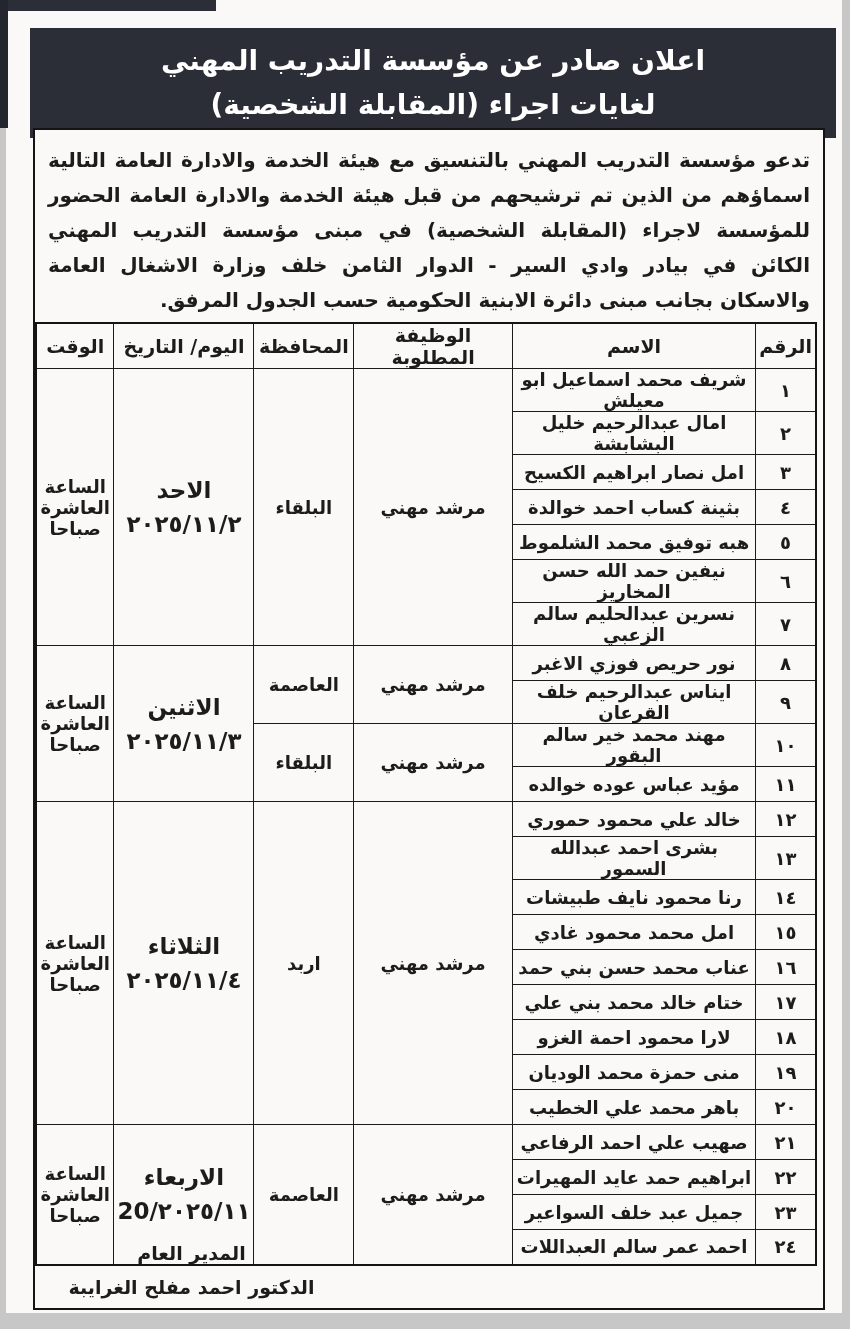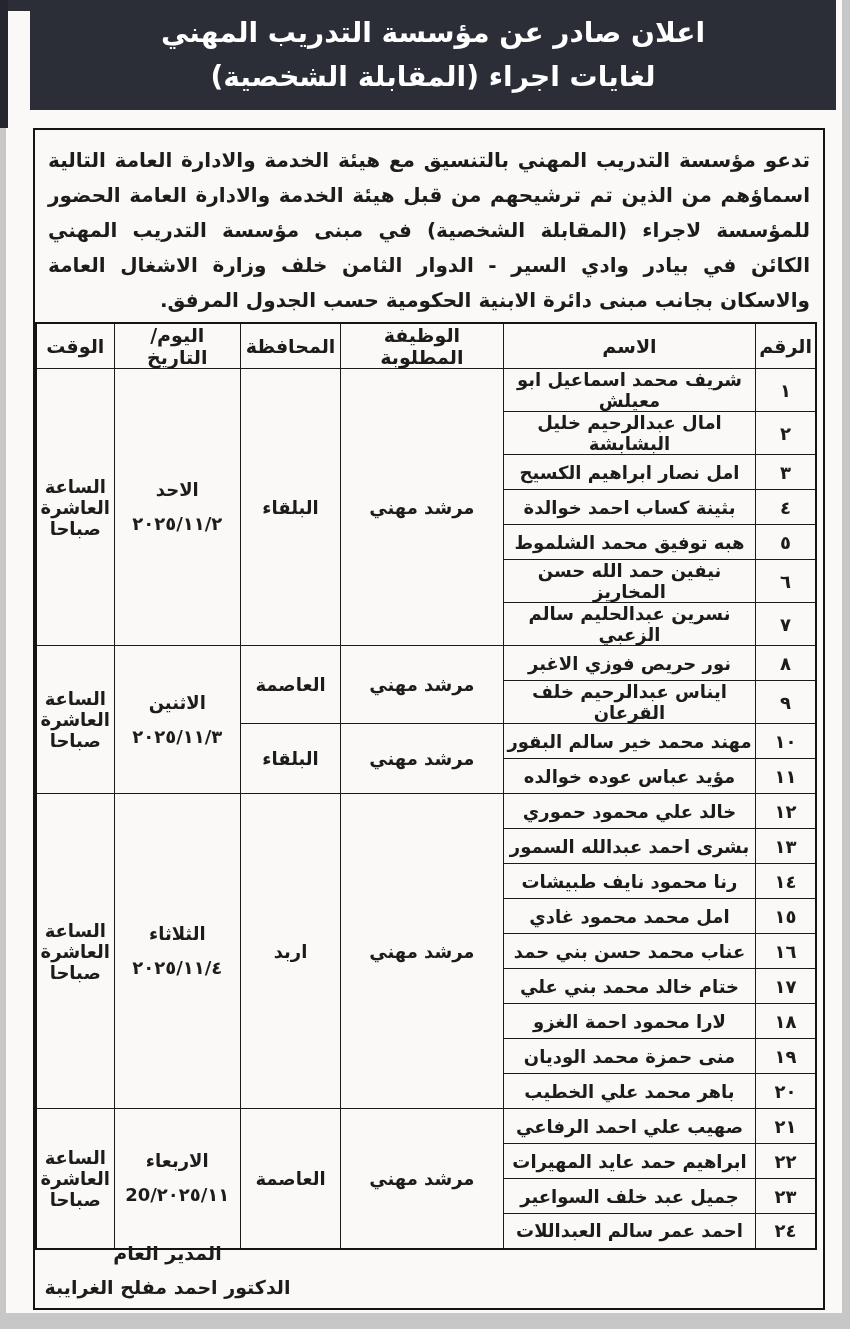--- a/index.html
+++ b/index.html
@@ -12,21 +12,21 @@
   }
   .stage{position:relative;width:850px;height:1329px;overflow:hidden;}
   .page{
     position:absolute;left:6px;top:0;width:836px;height:1313px;
     background:#faf9f7;
   }
   .scan-strip{position:absolute;left:0;top:0;width:8px;height:128px;background:#23262e;}
   .scan-top{position:absolute;left:0;top:0;width:210px;height:11px;background:#2b2e37;}
 
   .title-box{
-    position:absolute;left:24px;top:0;width:806px;height:110px;
+    position:absolute;left:24px;top:28px;width:806px;height:110px;
     background:#2b2e37;color:#ffffff;
     display:flex;flex-direction:column;justify-content:center;
     text-align:center;
   }
   .title-line{font-size:28px;font-weight:bold;line-height:44px;direction:rtl;}
 
   .content-box{
     position:absolute;left:27px;top:128px;width:792px;height:1182px;
     border:2.5px solid #141414;background:#faf9f7;
     box-sizing:border-box;position:absolute;
@@ -53,29 +53,29 @@
     border:1.6px solid #1b1b1b;
     text-align:center;vertical-align:middle;
     font-weight:bold;
     padding:0 3px;
     box-sizing:border-box;
   }
   table.schedule th{height:36px;font-size:19px;}
   table.schedule td{height:35px;font-size:18px;}
   td.top{vertical-align:top;padding-top:7px;font-size:18px;}
   td.time{white-space:pre-line;line-height:21px;padding-top:4px;font-size:17px;}
-  td.daydate div{line-height:34px;font-size:18px;}
+  td.daydate div{line-height:34px;font-size:23px;}
 
   .note{
     position:absolute;top:1078px;right:8px;left:8px;
     direction:rtl;text-align:right;
     font-size:18px;font-weight:bold;
   }
   .signature{
-    position:absolute;top:1106px;left:0;width:265px;
+    position:absolute;top:1106px;left:24px;width:265px;
     direction:rtl;text-align:center;
     font-size:19px;font-weight:bold;line-height:34px;
   }
 </style>
 </head>
 <body>
 
 <div class="stage">
   <div class="page">
 

